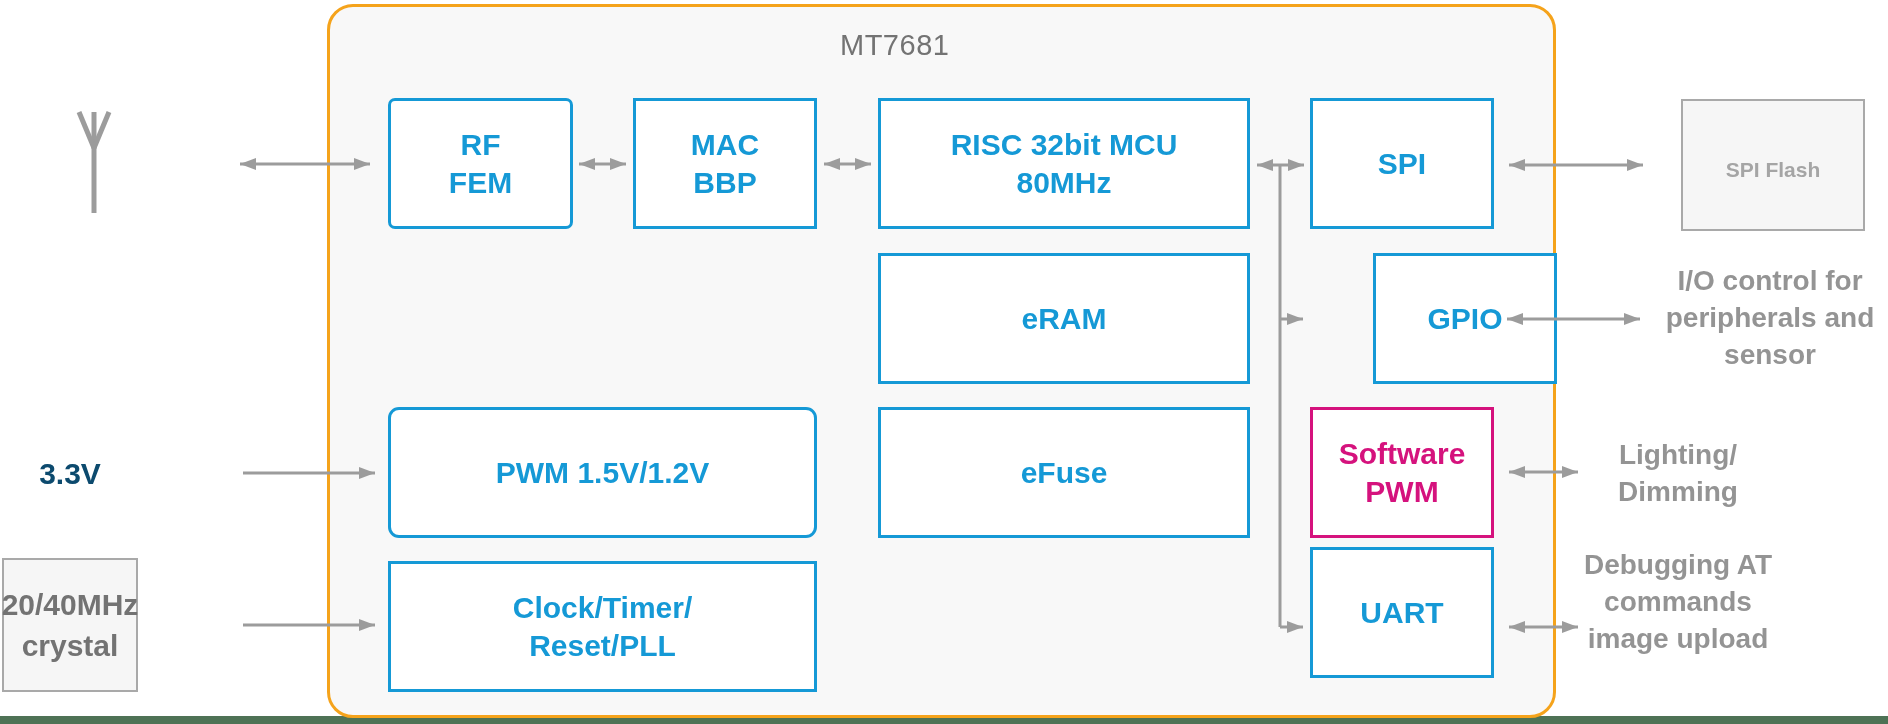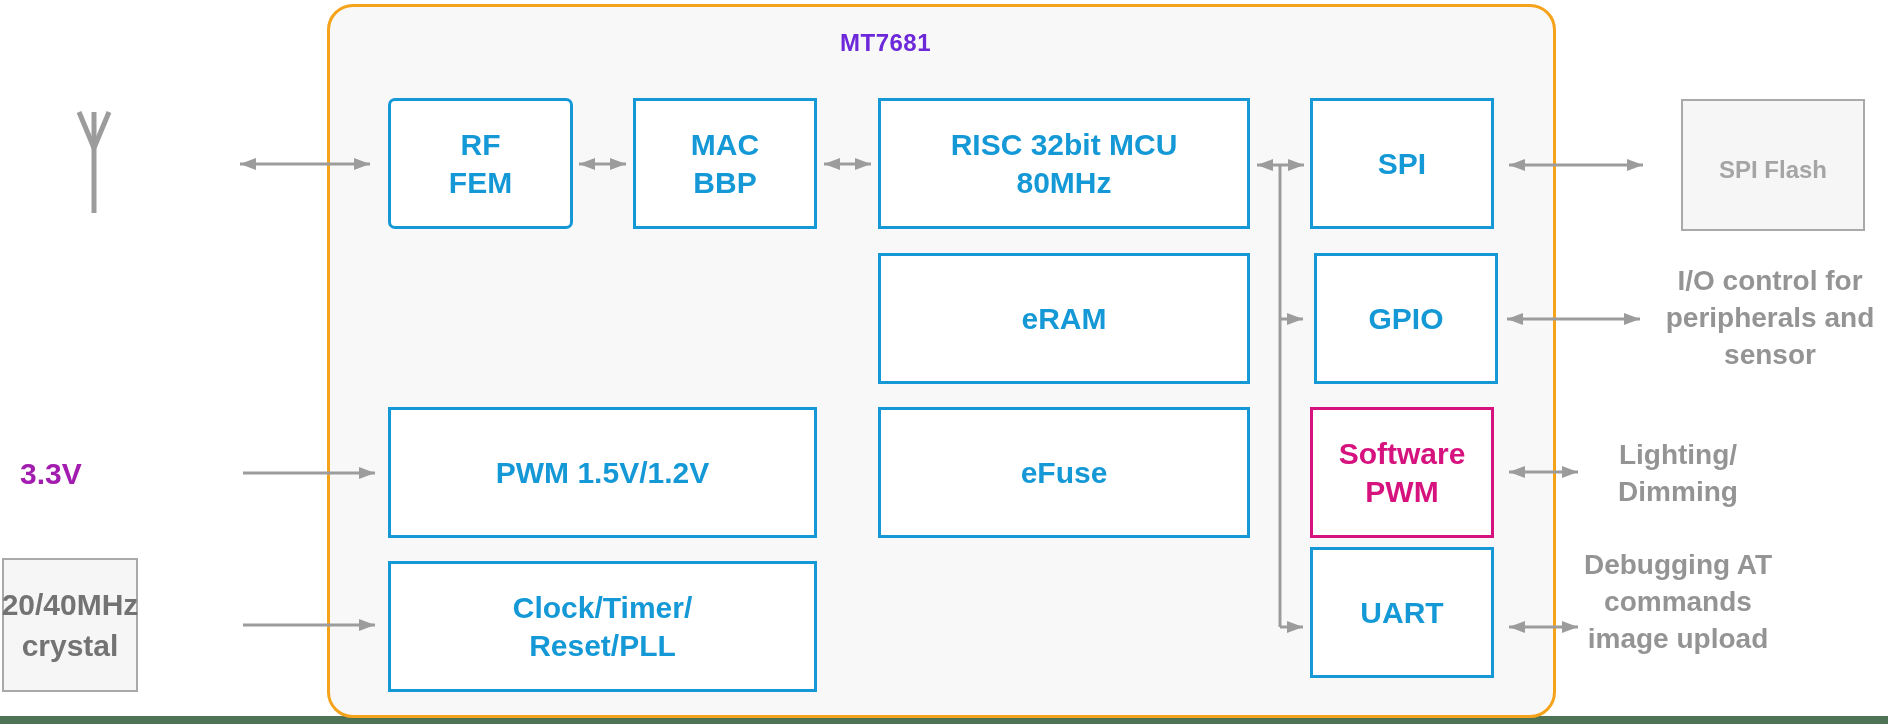--- a/index.html
+++ b/index.html
@@ -11,21 +11,21 @@
   .green-bar{
     position:absolute;left:0;top:716px;width:1888px;height:8px;
     background:#4E7255;
   }
   .chip{
     position:absolute;left:327px;top:4px;width:1223px;height:708px;
     background:#F8F8F8;border:3px solid #F5A31B;border-radius:26px;
   }
   .chip-title{
     position:absolute;left:840px;top:29px;
-    font-size:24px;font-weight:700;color:#6d28d9;letter-spacing:0.5px;
+    font-size:29px;font-weight:400;color:#737373;letter-spacing:0.5px;
   }
   .blk{
     position:absolute;background:#ffffff;border:3px solid #1599D6;
     display:flex;align-items:center;justify-content:center;
     box-sizing:border-box;
   }
   .blk span{
     white-space:pre-line;text-align:center;
     font-size:30px;line-height:38px;font-weight:700;color:#1599D6;
   }
@@ -38,22 +38,22 @@
   }
   .gray-box span{
     white-space:pre-line;text-align:center;
     font-size:30px;line-height:41px;font-weight:700;color:#737373;
   }
   .side-text{
     position:absolute;text-align:center;white-space:pre-line;
     font-size:28px;line-height:37px;font-weight:700;color:#949494;
   }
   .pwr-label{
-    position:absolute;text-align:left;
-    font-size:30px;font-weight:700;color:#a21caf;
+    position:absolute;text-align:center;
+    font-size:30px;font-weight:700;color:#0c4a6e;
   }
   .overlay{position:absolute;left:0;top:0;width:1888px;height:724px;pointer-events:none;}
 </style>
 </head>
 <body>
 
 <div class="stage">
 
   <div class="green-bar"></div>
 
@@ -71,24 +71,24 @@
   <div class="blk" style="left:878px;top:98px;width:372px;height:131px;">
     <span>RISC 32bit MCU
 80MHz</span>
   </div>
   <div class="blk" style="left:1310px;top:98px;width:184px;height:131px;">
     <span>SPI</span>
   </div>
   <div class="blk" style="left:878px;top:253px;width:372px;height:131px;">
     <span>eRAM</span>
   </div>
-  <div class="blk" style="left:1314px;top:253px;width:184px;height:131px;">
+  <div class="blk" style="left:1373px;top:253px;width:184px;height:131px;">
     <span>GPIO</span>
   </div>
-  <div class="blk" style="left:388px;top:407px;width:429px;height:131px;">
+  <div class="blk" style="left:388px;top:407px;width:429px;height:131px;border-radius:11px;">
     <span>PWM 1.5V/1.2V</span>
   </div>
   <div class="blk" style="left:878px;top:407px;width:372px;height:131px;">
     <span>eFuse</span>
   </div>
   <div class="blk magenta" style="left:1310px;top:407px;width:184px;height:131px;">
     <span>Software
 PWM</span>
   </div>
   <div class="blk" style="left:388px;top:561px;width:429px;height:131px;">
@@ -97,21 +97,21 @@
   </div>
   <div class="blk" style="left:1310px;top:547px;width:184px;height:131px;">
     <span>UART</span>
   </div>
 
   <div class="gray-box" style="left:2px;top:558px;width:136px;height:134px;">
     <span>20/40MHz
 crystal</span>
   </div>
   <div class="gray-box" style="left:1681px;top:99px;width:184px;height:132px;">
-    <span style="font-size:24px;color:#A5A5A5;margin-top:9px;">SPI Flash</span>
+    <span style="font-size:21px;color:#A5A5A5;margin-top:9px;">SPI Flash</span>
   </div>
 
   <div class="pwr-label" style="left:20px;top:457px;width:100px;">3.3V</div>
 
   <div class="side-text" style="left:1645px;top:262px;width:250px;">I/O control for
 peripherals and
 sensor</div>
   <div class="side-text" style="left:1553px;top:436px;width:250px;">Lighting/
 Dimming</div>
   <div class="side-text" style="left:1553px;top:546px;width:250px;">Debugging AT

